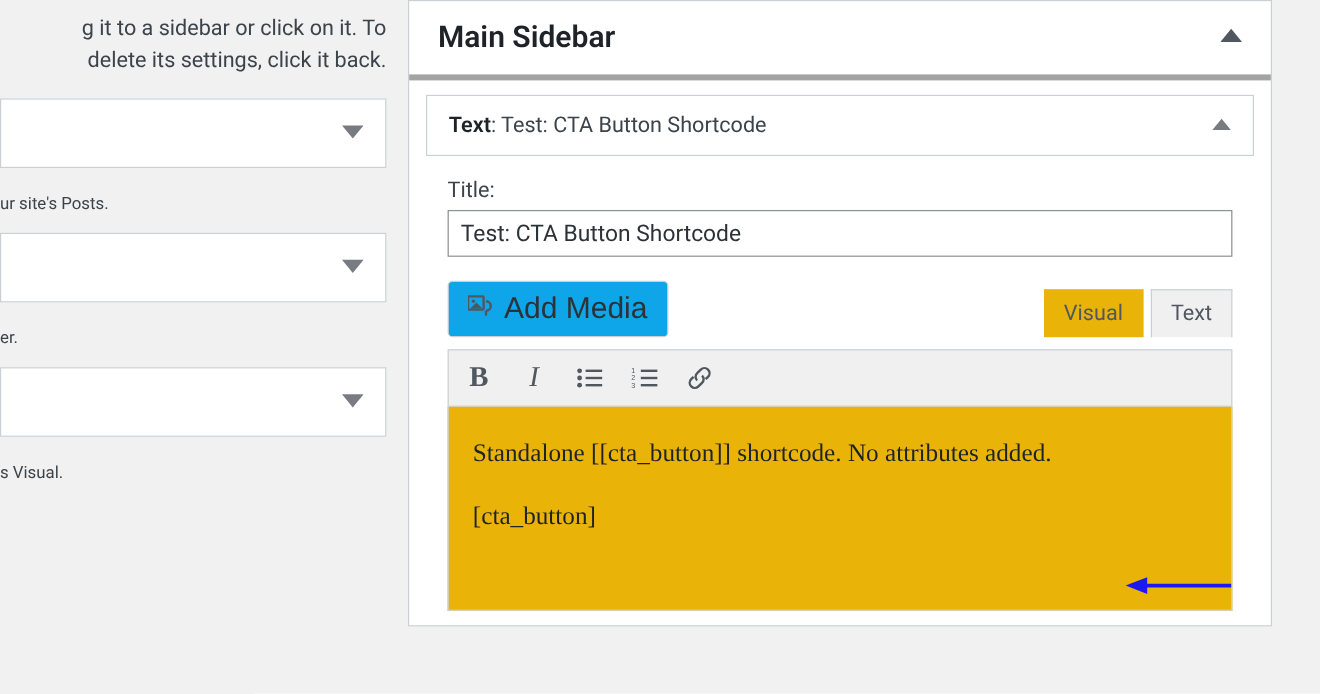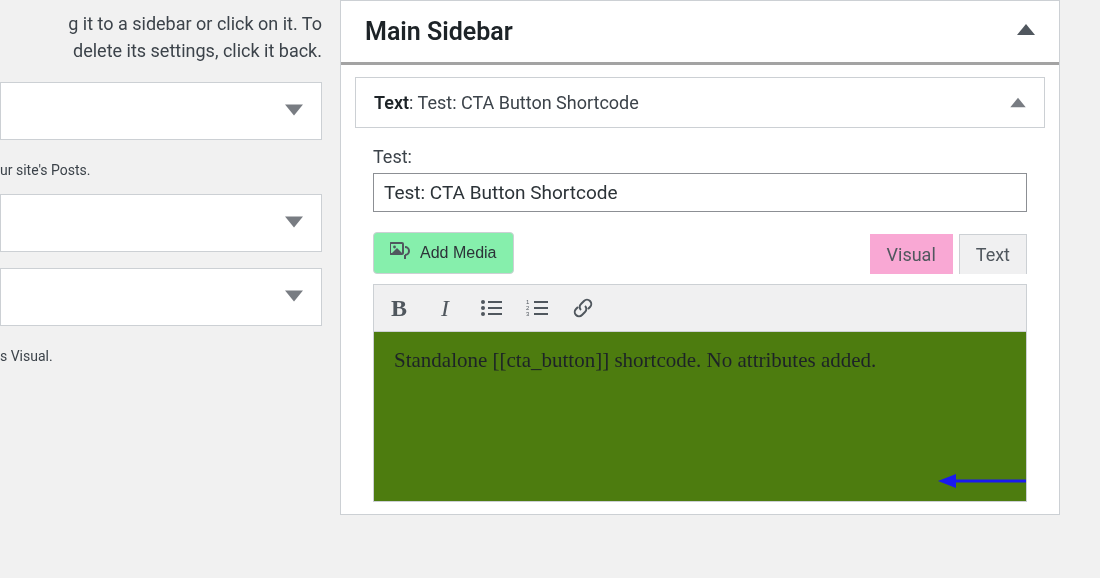--- a/index.html
+++ b/index.html
@@ -53,21 +53,21 @@
   }
   .main-panel {
     background: #fff;
     border: 1px solid #ccd0d4;
   }
   .main-header {
     display: flex;
     align-items: center;
     justify-content: space-between;
     padding: 16px 24px;
-    border-bottom: 3px solid #a3a3a3;
+    border-bottom: 5px solid #a3a3a3;
   }
   .main-header h2 {
     font-size: 25px;
     font-weight: 600;
     color: #1d2327;
   }
   .up-caret {
     color: #787c82;
   }
   .widget-inner {
@@ -107,67 +107,67 @@
     display: flex;
     justify-content: space-between;
     align-items: flex-end;
     margin-top: 20px;
     margin-bottom: 10px;
   }
   .add-media-btn {
     display: inline-flex;
     align-items: center;
     gap: 8px;
-    background: #86efac;
+    background: #0ea5e9;
     border: 1px solid #ccd0d4;
     padding: 8px 16px;
-    font-size: 16px;
+    font-size: 25px;
     color: #2c3338;
     border-radius: 4px;
     cursor: pointer;
   }
   .editor-tabs {
     display: flex;
     gap: 6px;
   }
   .editor-tab {
     background: #f0f0f1;
     border: 1px solid #ccd0d4;
     border-bottom: none;
     padding: 9px 16px;
     font-size: 18px;
     color: #50575e;
     cursor: pointer;
   }
   .editor-tab.inactive {
-    background: #f9a8d4;
+    background: #eab308;
     border-color: transparent;
   }
   .editor-toolbar {
     background: #f0f0f1;
     border: 1px solid #ccd0d4;
     padding: 10px 12px;
     display: flex;
     align-items: center;
     gap: 20px;
   }
   .tb-btn {
     color: #50575e;
     cursor: pointer;
     display: inline-flex;
     align-items: center;
     justify-content: center;
     width: 26px;
     height: 26px;
   }
   .editor-content {
-    background: #4d7c0f;
+    background: #eab308;
     border: 1px solid #ccd0d4;
     border-top: none;
-    padding: 12px 20px;
+    padding: 22px 20px;
     font-family: Georgia, "Times New Roman", serif;
     font-size: 21px;
     color: #1d2327;
     line-height: 1.55;
     min-height: 170px;
     position: relative;
   }
   .editor-content p { margin-bottom: 20px; }
   .arrow-svg {
     position: absolute;
@@ -196,20 +196,21 @@
     </div>
     <div class="subtext">ur site's Posts.</div>
 
     <div class="widget-box">
       <span class="chev">
         <svg width="18" height="14" viewBox="0 0 18 14">
             <polygon points="0,2 18,2 9,13" fill="#787c82"></polygon>
           </svg>
       </span>
     </div>
+    <div class="subtext">er.</div>
 
     <div class="widget-box">
       <span class="chev">
         <svg width="18" height="14" viewBox="0 0 18 14">
             <polygon points="0,2 18,2 9,13" fill="#787c82"></polygon>
           </svg>
       </span>
     </div>
     <div class="subtext">s Visual.</div>
   </div>
@@ -231,21 +232,21 @@
             <strong>Text</strong><span>: </span><span>Test: CTA Button Shortcode</span>
           </span>
           <span>
             <svg width="16" height="12" viewBox="0 0 18 14">
                 <polygon points="0,12 18,12 9,1" fill="#787c82"></polygon>
               </svg>
           </span>
         </div>
 
         <div class="widget-body">
-          <label class="field-label">Test:</label>
+          <label class="field-label">Title:</label>
           <input class="text-input" type="text" value="Test: CTA Button Shortcode" style="">
 
           <div class="media-row">
             <button class="add-media-btn">
               <span>
                 <svg width="22" height="20" viewBox="0 0 22 20">
                   <rect x="0" y="2" width="13" height="11" rx="1" fill="none" stroke="#50575e" stroke-width="2"></rect>
                   <circle cx="4.5" cy="6" r="1.4" fill="#50575e"></circle>
                   <polygon points="2,12 7,7 12,12" fill="#50575e"></polygon>
                   <path d="M15 6 a4 4 0 1 1 0 8" fill="none" stroke="#50575e" stroke-width="2"></path>
@@ -285,20 +286,21 @@
             </span>
             <span class="tb-btn">
               <svg width="24" height="24" viewBox="0 0 24 24">
                   <path d="M10 14 a4 4 0 0 1 0-6 l3-3 a4 4 0 0 1 6 6 l-2 2 M14 10 a4 4 0 0 1 0 6 l-3 3 a4 4 0 0 1-6-6 l2-2" fill="none" stroke="#50575e" stroke-width="2"></path>
                 </svg>
             </span>
           </div>
 
           <div class="editor-content" style="overflow:hidden;">
             <p>Standalone [[cta_button]] shortcode. No attributes added.</p>
+            <p>[cta_button]</p>
             <svg class="arrow-svg" width="150" height="30">
               <line x1="140" y1="15" x2="12" y2="15" stroke="#1a1af0" stroke-width="3"></line>
               <polygon points="0,15 18,8 18,22" fill="#1a1af0"></polygon>
             </svg>
           </div>
 
         </div>
       </div>
     </div>
   </div>

